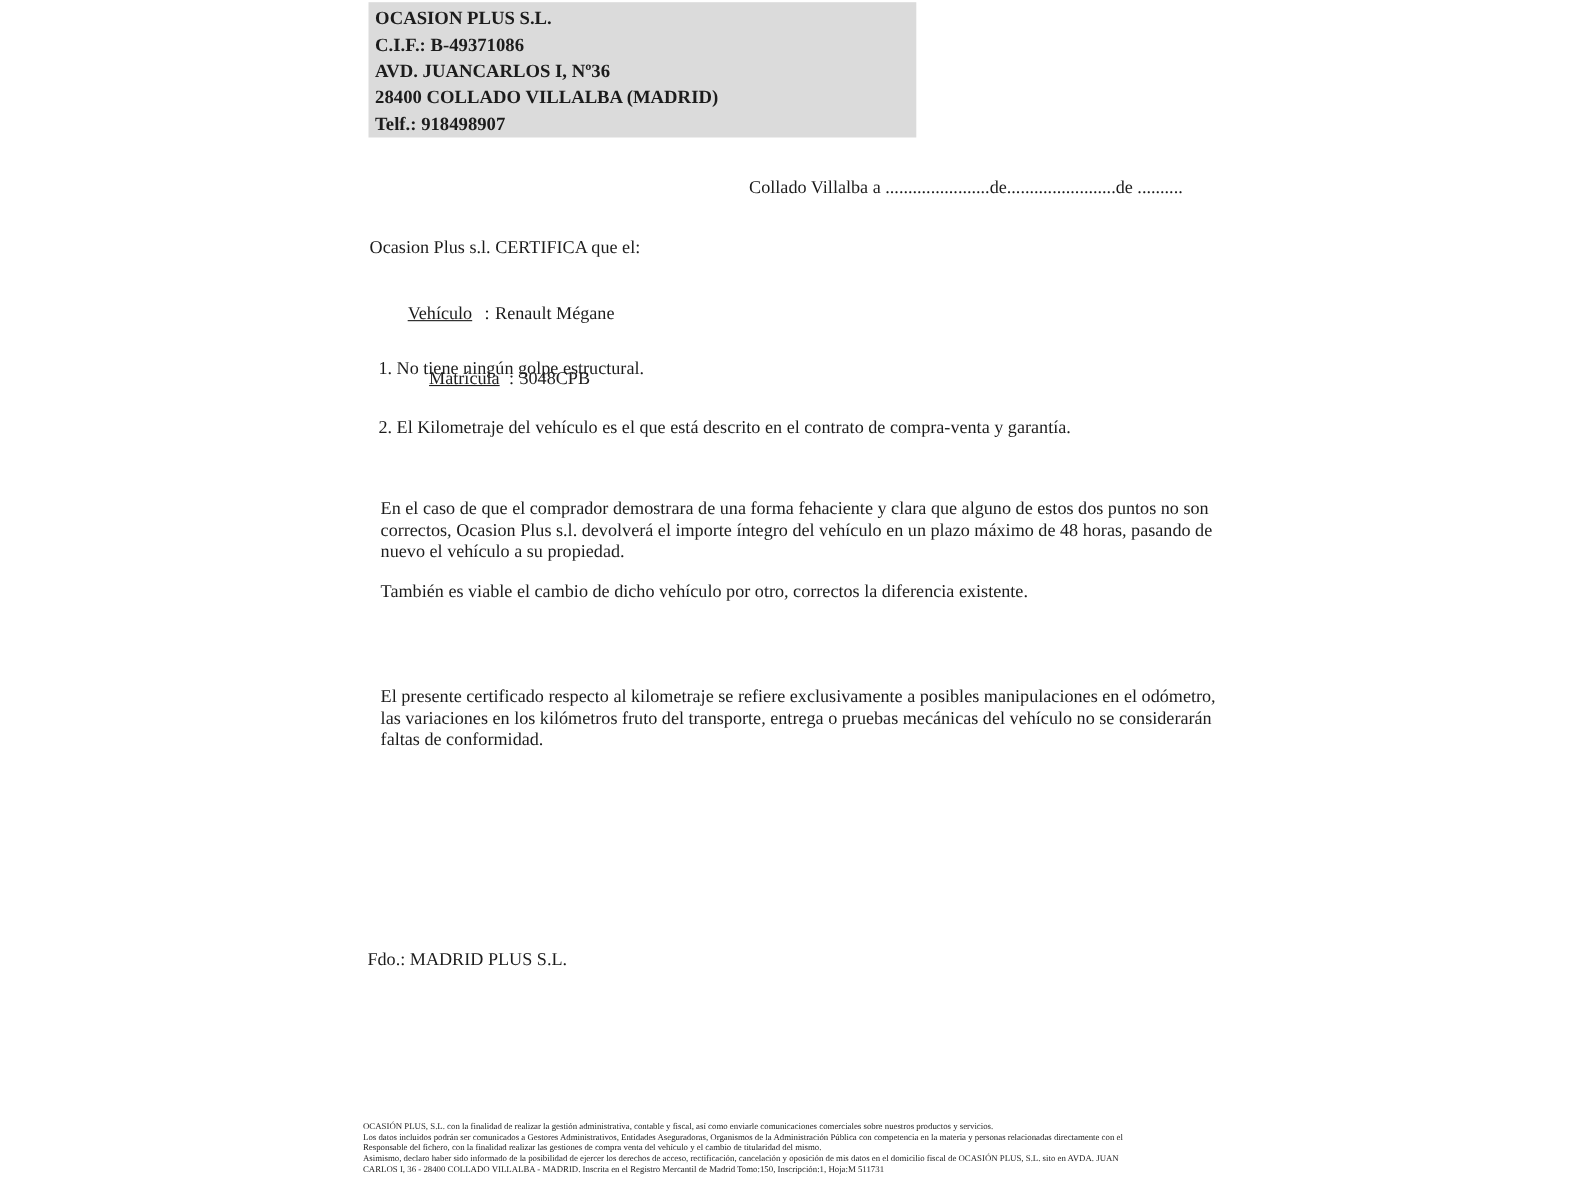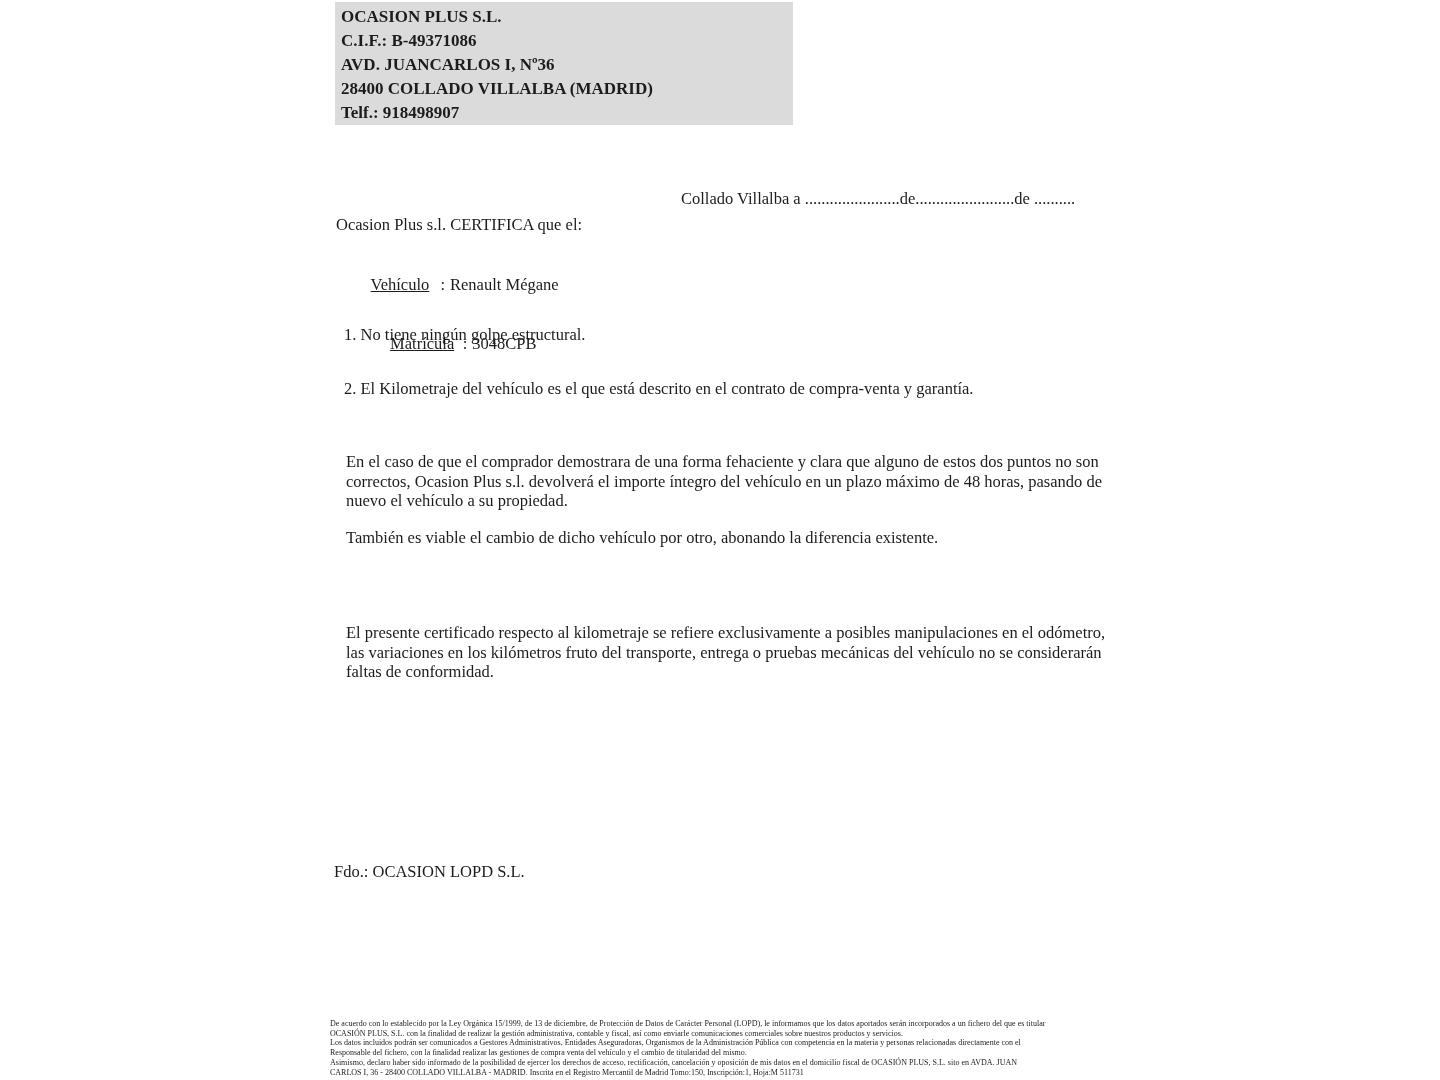--- a/index.html
+++ b/index.html
@@ -13,35 +13,35 @@
     height: 1080px;
     background: #ffffff;
     font-family: "Liberation Serif", "DejaVu Serif", serif;
     color: #1c1c1c;
     overflow: hidden;
   }
   .header-box {
     position: absolute;
     top: 2px;
     left: 335px;
-    width: 458px;
+    width: 498px;
     height: 123px;
     background: #dbdbdb;
     box-sizing: border-box;
     padding: 3px 0 0 6px;
   }
   .header-box .hline {
     font-size: 17px;
     font-weight: bold;
     line-height: 24px;
     white-space: nowrap;
   }
   .date-line {
     position: absolute;
-    top: 189px;
+    top: 160px;
     left: 681px;
     font-size: 16.5px;
     white-space: nowrap;
   }
   .certification {
     position: absolute;
     top: 213px;
     left: 336px;
     font-size: 16.5px;
     line-height: 23.5px;
@@ -120,27 +120,26 @@
     </div>
     <div class="field">
       <span class="field-label"><span class="u">Matrícula</span></span><span class="field-sep">:</span><span class="field-value">3048CPB</span>
     </div>
   </section>
 
   <div class="point point-1">1. No tiene ningún golpe estructural.</div>
   <div class="point point-2">2. El Kilometraje del vehículo es el que está descrito en el contrato de compra-venta y garantía.</div>
 
   <p class="para para-1">En el caso de que el comprador demostrara de una forma fehaciente y clara que alguno de estos dos puntos no son correctos, Ocasion Plus s.l. devolverá el importe íntegro del vehículo en un plazo máximo de 48 horas, pasando de nuevo el vehículo a su propiedad.</p>
-  <p class="para para-2">También es viable el cambio de dicho vehículo por otro, abonando la diferencia existente.</p>
+  <p class="para para-2">También es viable el cambio de dicho vehículo por otro, correctos la diferencia existente.</p>
   <p class="para para-4">El presente certificado respecto al kilometraje se refiere exclusivamente a posibles manipulaciones en el odómetro, las variaciones en los kilómetros fruto del transporte, entrega o pruebas mecánicas del vehículo no se considerarán faltas de conformidad.</p>
 
-  <div class="signature">Fdo.: OCASION LOPD S.L.</div>
+  <div class="signature">Fdo.: MADRID PLUS S.L.</div>
 
   <footer class="legal">
-    <div class="legal-line">De acuerdo con lo establecido por la Ley Orgánica 15/1999, de 13 de diciembre, de Protección de Datos de Carácter Personal (LOPD), le informamos que los datos aportados serán incorporados a un fichero del que es titular</div>
     <div class="legal-line">OCASIÓN PLUS, S.L. con la finalidad de realizar la gestión administrativa, contable y fiscal, así como enviarle comunicaciones comerciales sobre nuestros productos y servicios.</div>
     <div class="legal-line">Los datos incluidos podrán ser comunicados a Gestores Administrativos, Entidades Aseguradoras, Organismos de la Administración Pública con competencia en la materia y personas relacionadas directamente con el</div>
     <div class="legal-line">Responsable del fichero, con la finalidad realizar las gestiones de compra venta del vehículo y el cambio de titularidad del mismo.</div>
     <div class="legal-line">Asimismo, declaro haber sido informado de la posibilidad de ejercer los derechos de acceso, rectificación, cancelación y oposición de mis datos en el domicilio fiscal de OCASIÓN PLUS, S.L. sito en AVDA. JUAN</div>
     <div class="legal-line">CARLOS I, 36 - 28400 COLLADO VILLALBA - MADRID. Inscrita en el Registro Mercantil de Madrid Tomo:150, Inscripción:1, Hoja:M 511731</div>
   </footer>
 
 </div>
 
 </body></html>

